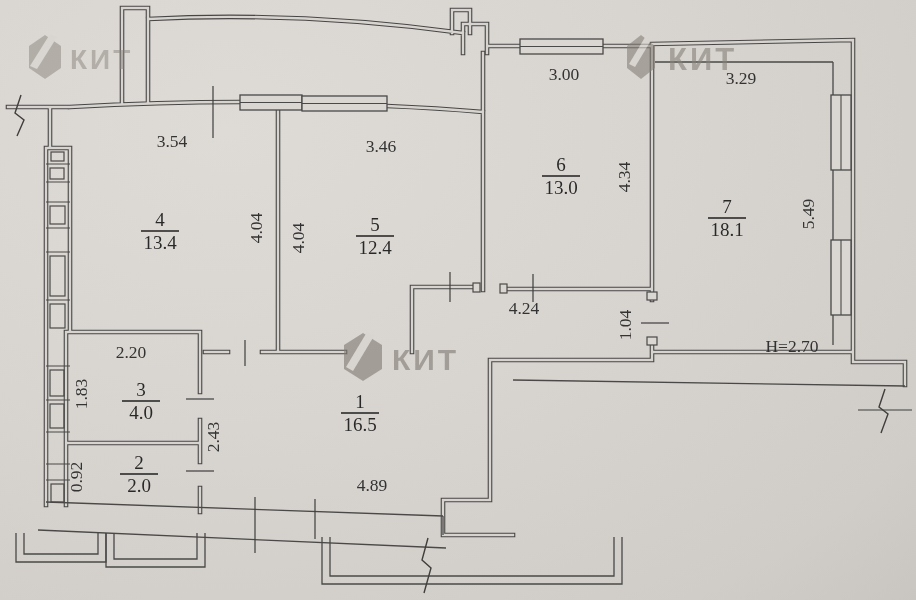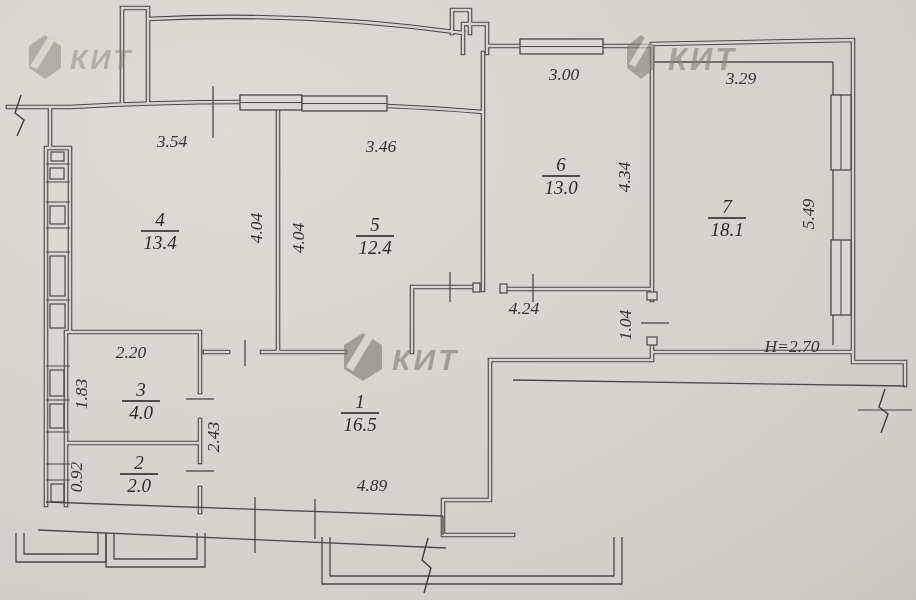--- a/index.html
+++ b/index.html
@@ -3,21 +3,20 @@
 <meta charset="utf-8">
 <style>
   html,body{margin:0;padding:0;background:#b9b6b2;}
   .stage{
     position:relative;
     width:916px;height:600px;
     overflow:hidden;
     background:
       radial-gradient(ellipse at 25% 22%, #dedbd7 0%, #d8d5d1 45%, #d0cdc9 85%, #c9c6c2 100%);
     font-family:"Liberation Serif","DejaVu Serif",serif;
-    font-style:italic;
   }
   .stage svg{position:absolute;left:0;top:0;}
   text.dim{font-size:17.5px;fill:#262626;opacity:.92;}
   text.roomnum{font-size:19px;fill:#1f1f1f;opacity:.95;}
   text.roomarea{font-size:19px;fill:#1f1f1f;opacity:.95;}
   text.wm{font-family:"Liberation Sans","DejaVu Sans",sans-serif;font-weight:bold;letter-spacing:3px;}
 </style>
 </head>
 <body>
 

